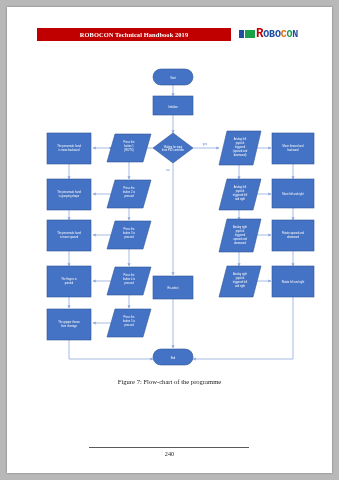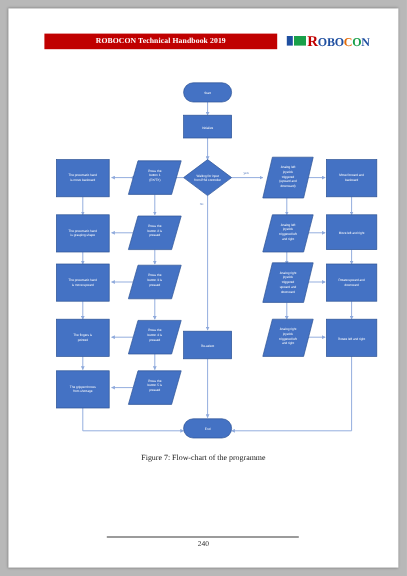--- a/index.html
+++ b/index.html
@@ -50,21 +50,21 @@
     left: 202px; top: 0px;
     width: 63px; height: 14px;
   }
   .logo-sq { position:absolute; top:2px; width:5px; height:8px; }
   #logo-sq1 { left: 0px;  background:#1f4fa0; }
   #logo-sq2 { left: 5.5px;  background:#19a04a; }
   #logo-sq3 { left: 11px; background:#19a04a; }
   #logo-text {
     position: absolute;
     left: 17px; top: 0px;
-    font-family: Liberation Serif, serif;
+    font-family: Liberation Mono, monospace;
     font-weight: bold;
     font-size: 10px;
     letter-spacing: -0.2px;
     white-space: nowrap;
     line-height: 13px;
   }
   #logo-text .r { color:#c00000; font-size:12.5px; }
   #logo-text .b { color:#1f4fa0; }
   #logo-text .o { color:#e36c0a; }
   #logo-text .g { color:#19a04a; }

